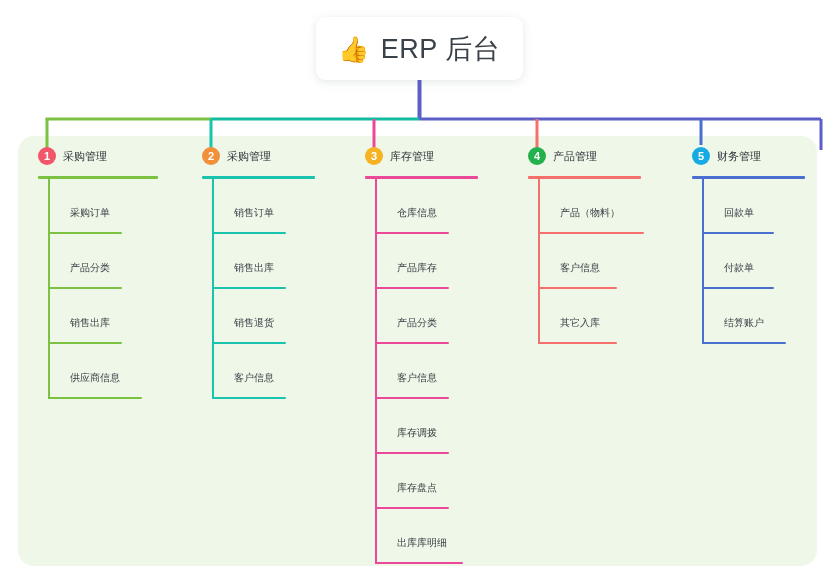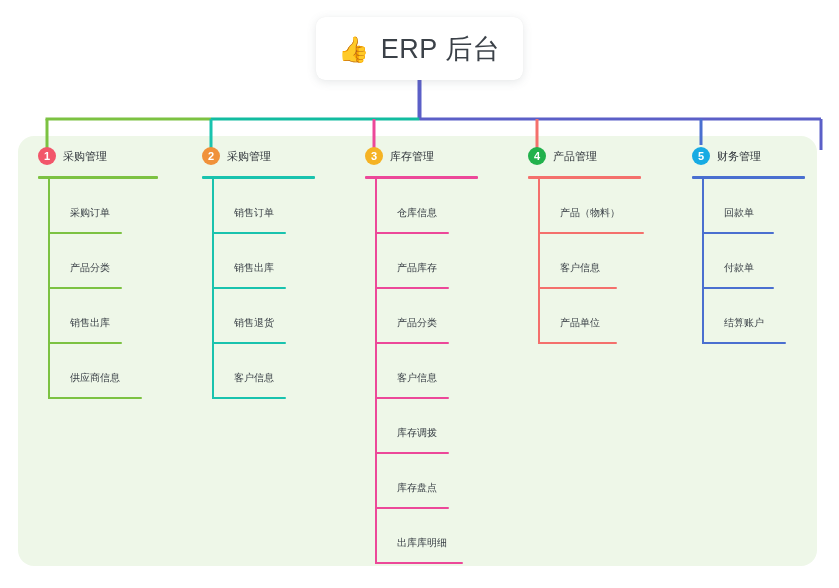--- a/index.html
+++ b/index.html
@@ -282,21 +282,21 @@
             <span class="item-label">产品（物料）</span>
             <span class="item-underline" style="width: 106px; background: rgb(244, 112, 108);"></span>
           </div>
           <div class="item">
             <span class="item-stem" style="background: rgb(244, 112, 108);"></span>
             <span class="item-label">客户信息</span>
             <span class="item-underline" style="width: 79px; background: rgb(244, 112, 108);"></span>
           </div>
           <div class="item">
             <span class="item-stem" style="background: rgb(244, 112, 108);"></span>
-            <span class="item-label">产品单位</span>
+            <span class="item-label">其它入库</span>
             <span class="item-underline" style="width: 79px; background: rgb(244, 112, 108);"></span>
           </div>
         </div>
       </div>
       <div class="column" style="left: 692px;">
         <div class="col-header">
           <span class="badge" style="background: rgb(23, 171, 227);">5</span>
           <span class="col-title">财务管理</span>
         </div>
         <div class="col-underline" style="width: 113px; background: rgb(74, 111, 208);"></div>

